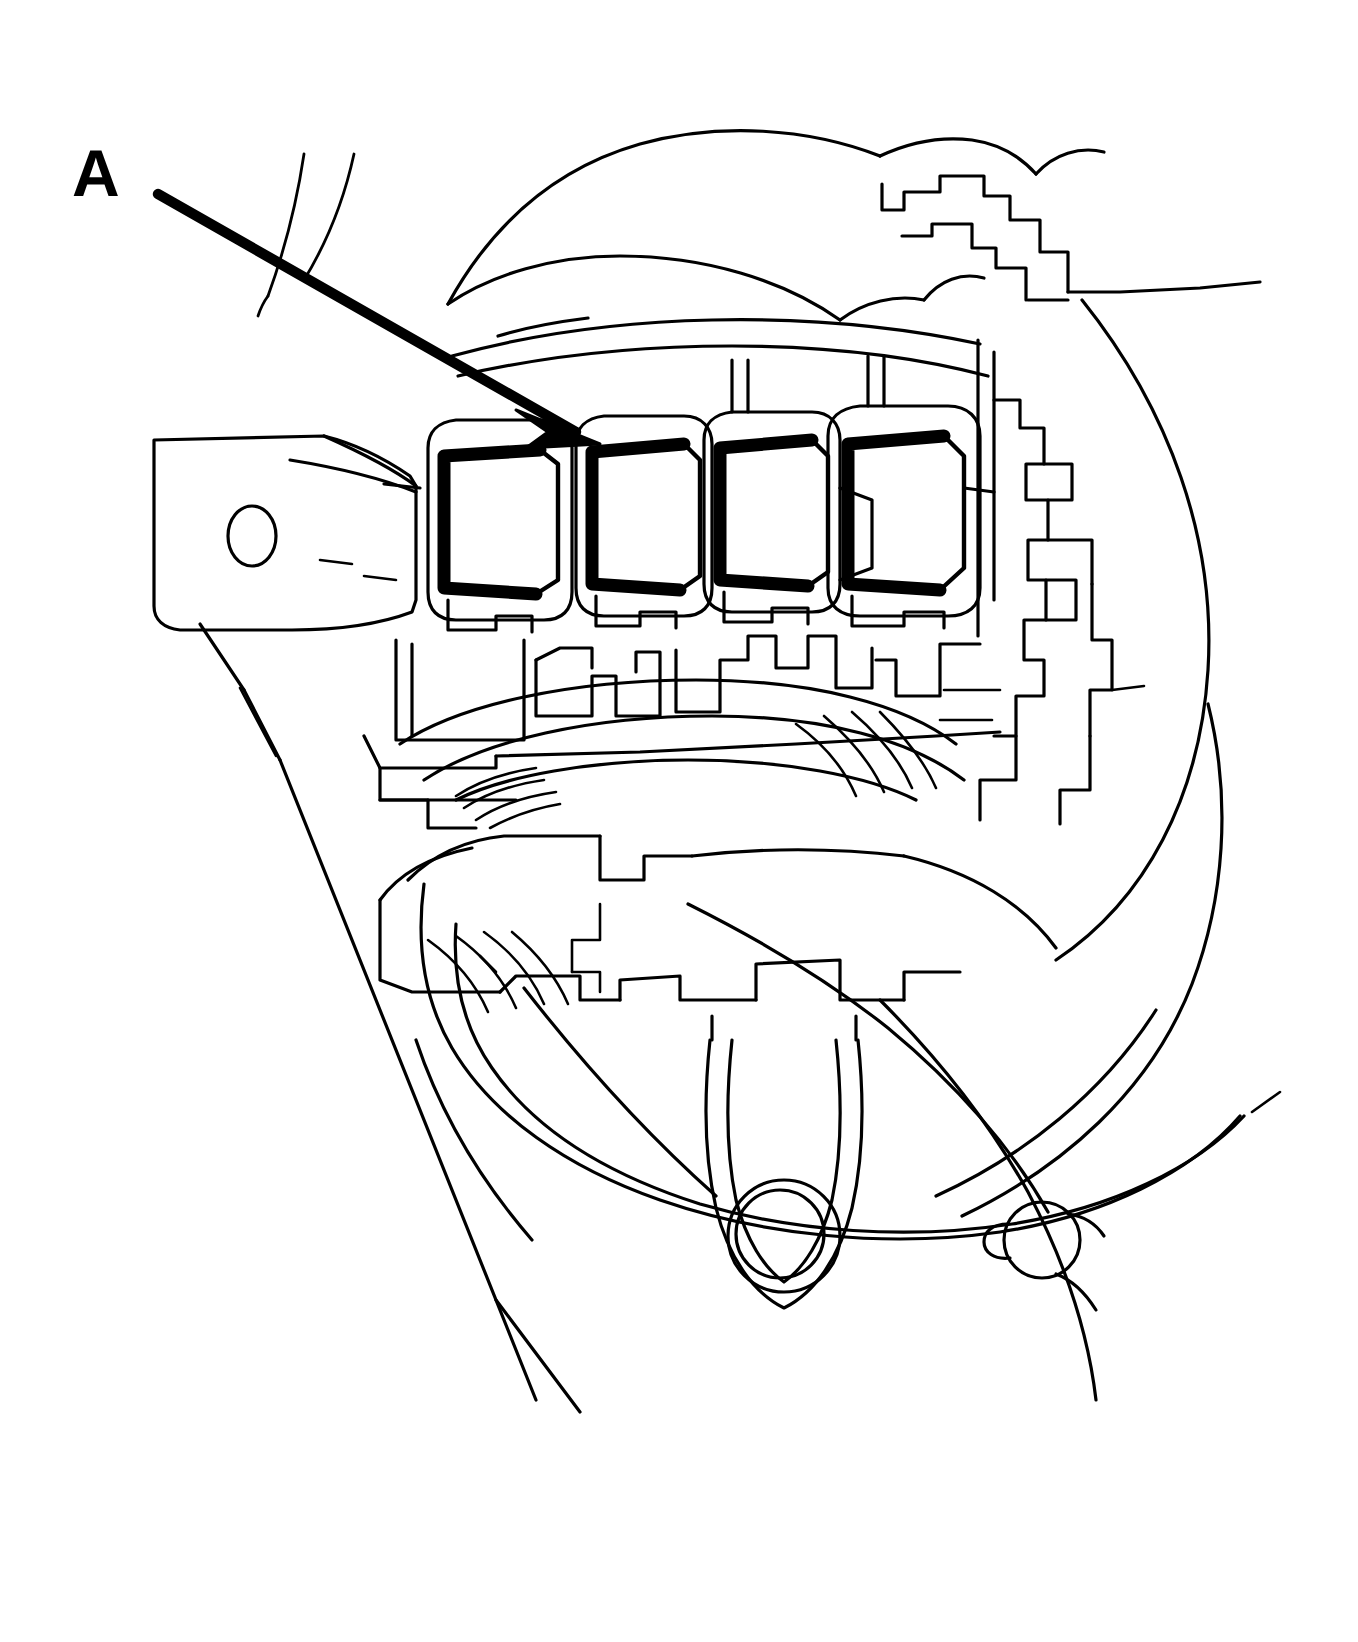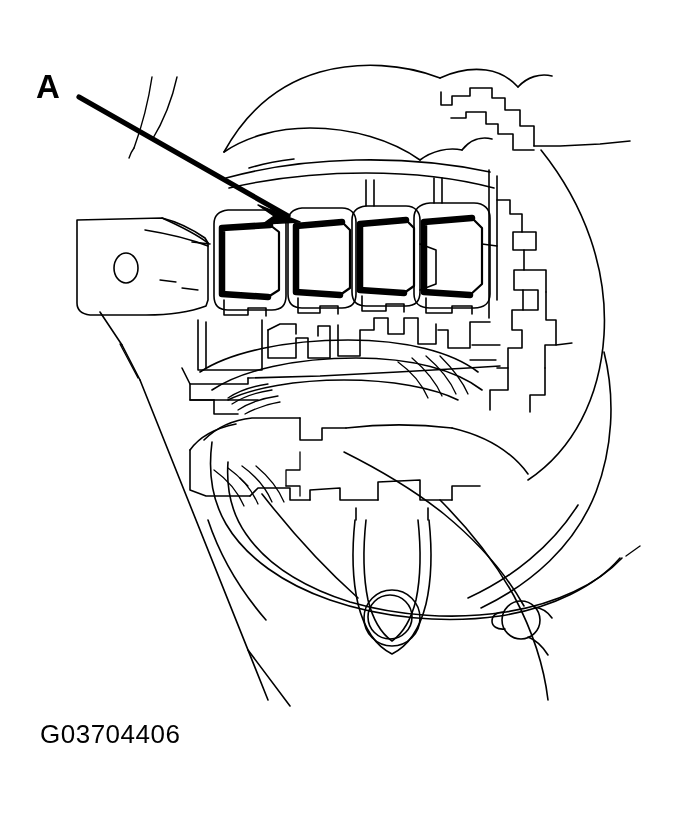--- a/index.html
+++ b/index.html
@@ -275,15 +275,14 @@
       <g>
         <path d="M 79 97 L 288 216" stroke="#000000" stroke-width="5.2"></path>
         <path d="M 300 222 L 258 205 L 274 216 L 263 224 Z" fill="#000000" stroke="#000000" stroke-width="1.5"></path>
       </g>
 
     </g>
   </svg>
 
   <div class="callout-label" id="callout-a">A</div>
 
-  <div class="figure-caption">G03704406</div>
 
 </div>
 
 </body></html>

